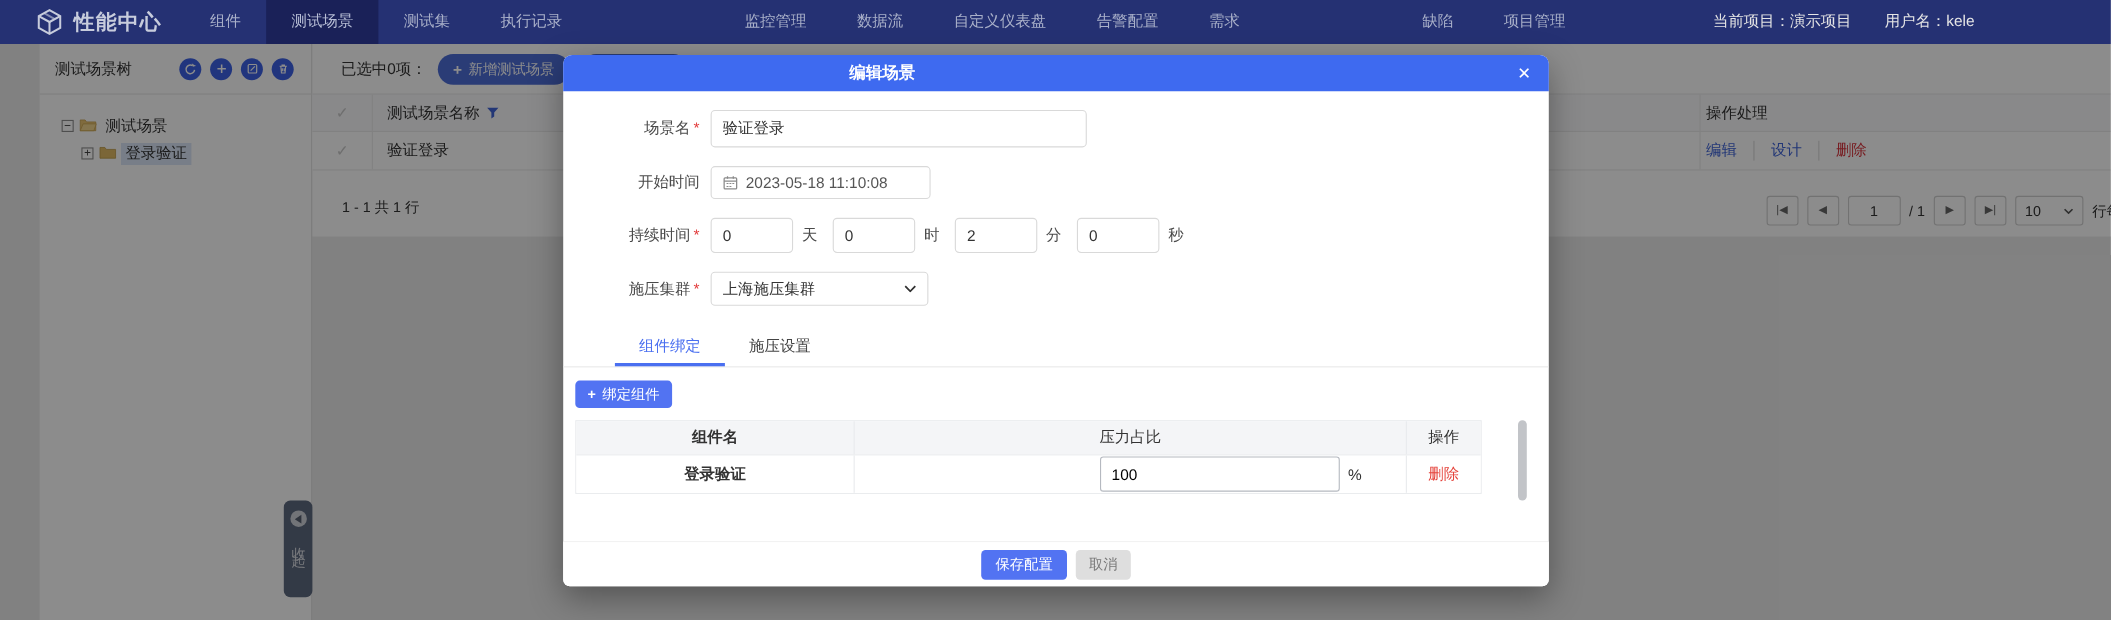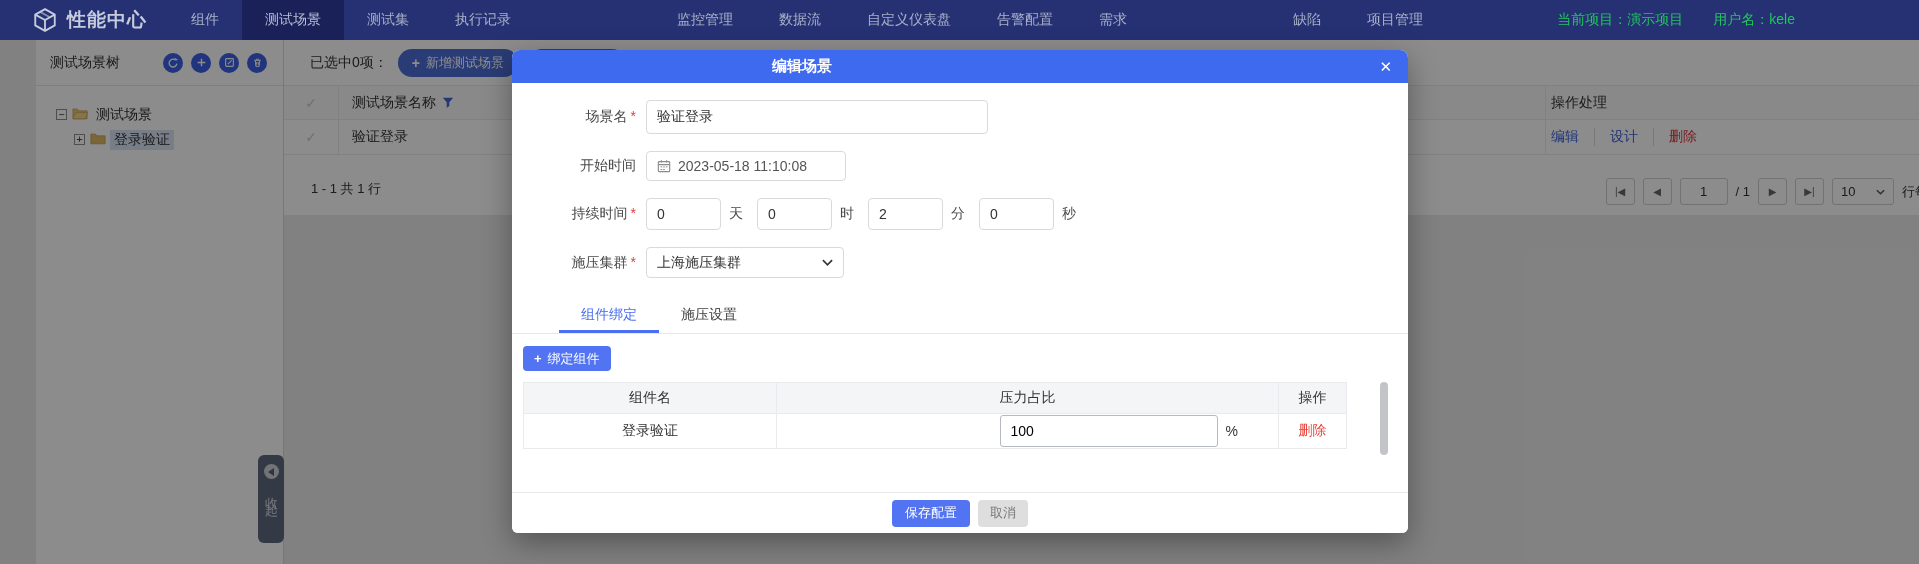--- a/index.html
+++ b/index.html
@@ -8,21 +8,21 @@
 
   
   .nav { position:absolute; top:0; left:0; width:1919px; height:40px; background:#253173; display:flex; align-items:center; z-index:50; }
   .nav-logo { display:flex; align-items:center; gap:9px; padding-left:24px; width:150px; flex:0 0 auto; cursor:pointer;margin-left:8px; }
   .nav-logo-text { color:#c7ccdc; font-size:19px; font-weight:bold; letter-spacing:1px; white-space:nowrap; }
   .nav-items { display:flex; align-items:stretch; height:40px; margin-left:10px;justify-content:center; }
   .nav-item { display:flex; align-items:center; padding:0 23px; font-size:14px; color:#a9b0c9; cursor:pointer; white-space:nowrap; }
   .nav-item.active { background:#1a2158; color:#b8bfd6; }
   .nav-item.gap-before { margin-left:120px; }
   .nav-right { position:absolute; right:124px; top:0; height:40px; display:flex; align-items:center; gap:30px; }
-  .nav-right span { font-size:14px; color:#22c55e; white-space:nowrap; }
+  .nav-right span { font-size:14px; color:#e5e5e5; white-space:nowrap; }
 
   
   .page { position:absolute; top:40px; left:0; width:1919px; height:524px;margin-left:36px; }
 
   .sidebar { position:absolute; top:0; left:0; width:248px; height:524px; background:#fff; border-right:1px solid #d9d9d9; }
   .sidebar-header { height:46px; display:flex; align-items:center; padding:0 16px 0 14px; border-bottom:1px solid #e6e6e6; }
   .sidebar-title { font-size:14px; color:#333; }
   .sidebar-tools { margin-left:auto; display:flex; gap:8px; }
   .tool-circle { width:20px; height:20px; border-radius:50%; background:#3c61e5; display:flex; align-items:center; justify-content:center; cursor:pointer; }
   .tree { padding:16px 0 0 20px; }
@@ -87,21 +87,21 @@
   .m-tab { width:100px; text-align:center; font-size:14px; color:#444; line-height:33px; cursor:pointer; }
   .m-tab.active { color:#4a6ff0; border-bottom:3px solid #4a6ff0; }
 
   .tab-body { position:relative; padding:12px 0 0 11px; }
   .bind-btn { display:flex; align-items:center; gap:6px; height:25px; padding:0 11px; background:#5273f2; color:#fff; font-size:13px; border:none; border-radius:4px; cursor:pointer; }
   .bind-btn .plus { font-size:13px; font-weight:bold; }
 
   .c-table { margin-top:11px; width:824px; border:1px solid #e8eaed; border-bottom:1px solid #e8eaed; font-size:14px; }
   .c-hrow { display:flex; background:#f4f5f7; height:30px; }
   .c-drow { display:flex; background:#fff; height:35px; border-top:1px solid #e8eaed; }
-  .c-col1 { width:252px; display:flex; align-items:center; justify-content:center; }
+  .c-col1 { width:252px; display:flex; align-items:center; justify-content:center;font-weight:bold; }
   .c-col2 { width:502px; display:flex; align-items:center; justify-content:center; border-left:1px solid #e8eaed; }
   .c-col3 { width:68px; display:flex; align-items:center; justify-content:center; border-left:1px solid #e8eaed; }
   .ratio-cell { justify-content:flex-end; padding-right:40px; gap:8px; }
   .ipt-ratio { width:218px; height:32px; border:1px solid #b5b9c0; border-radius:3px; font-size:14px; padding:0 10px; font-family:inherit; }
   .pct { font-size:14px; color:#333; }
   .m-del { color:#e5443c; cursor:pointer; }
 
   .m-scrollbar { position:absolute; right:20px; top:48px; width:8px; height:73px; background:#c2c4c8; border-radius:4px; cursor:pointer; }
 
   .m-footer { position:absolute; left:0; right:0; bottom:0; height:41px; border-top:1px solid #e9e9e9; display:flex; align-items:center; justify-content:center; gap:8px; border-radius:0 0 6px 6px; background:#fff; }

